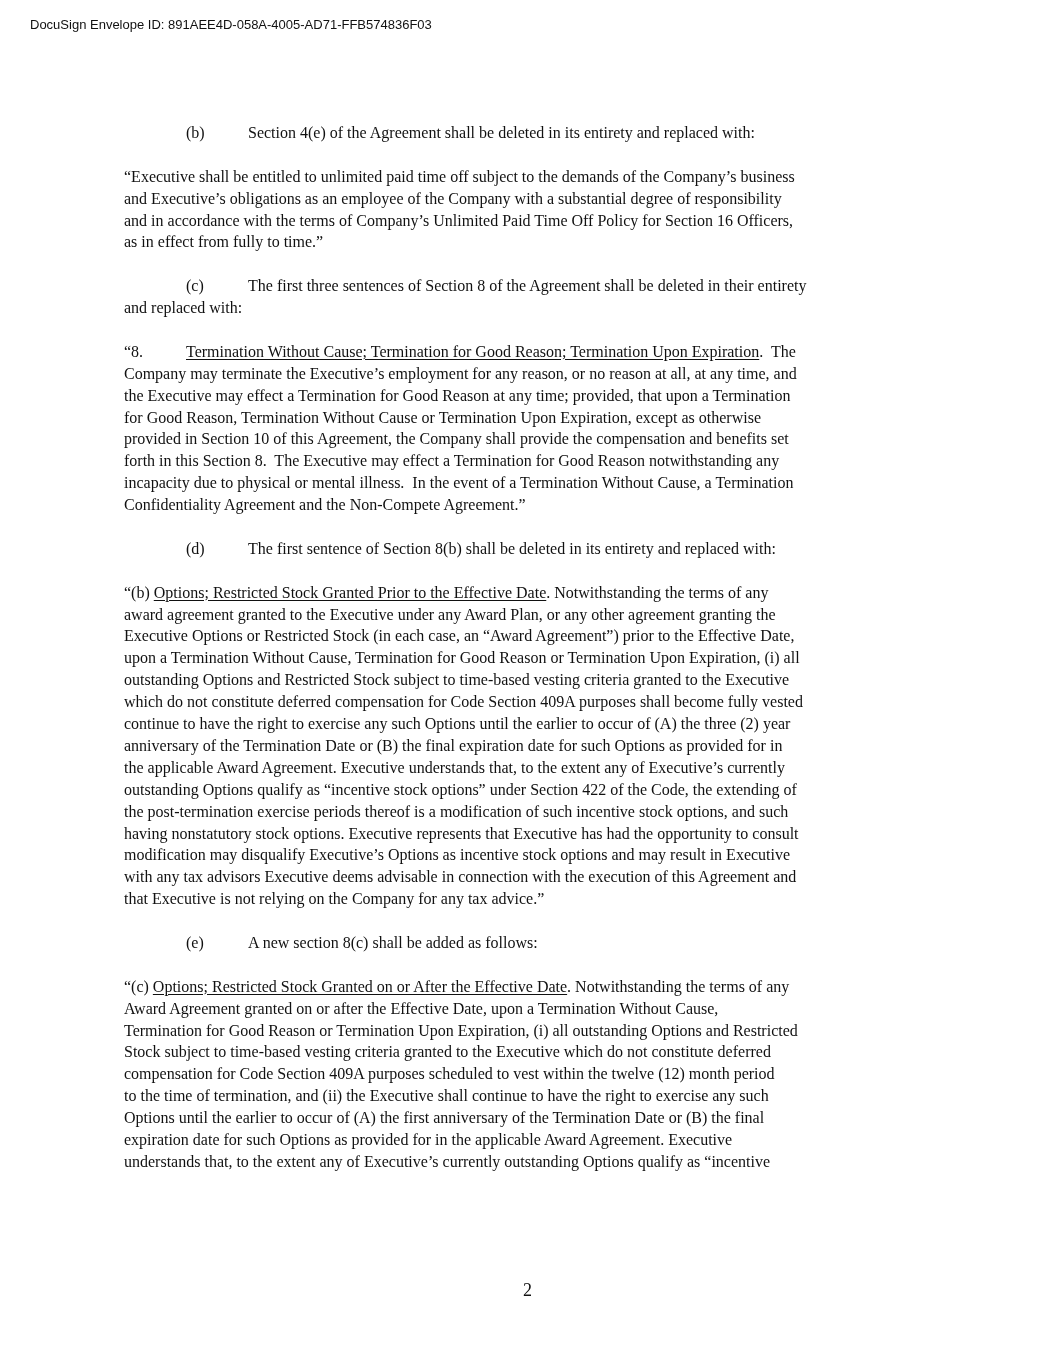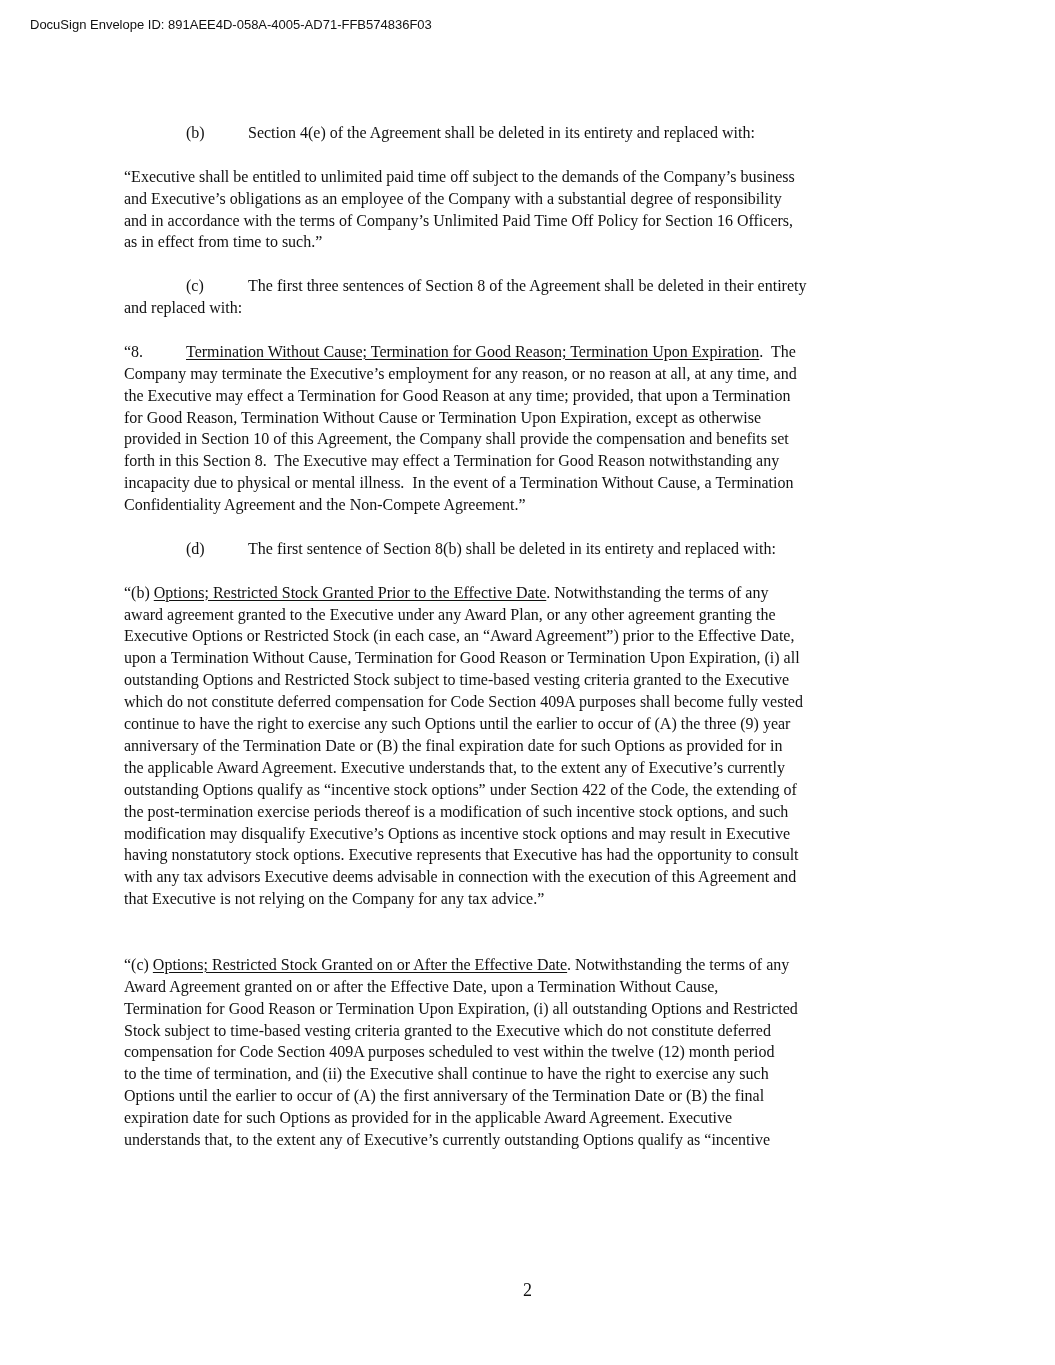--- a/index.html
+++ b/index.html
@@ -74,21 +74,21 @@
 
 <div class="page">
 
   <div>
     <span class="line indent-item"><span class="item-label">(b)</span><span>Section 4(e) of the Agreement shall be deleted in its entirety and replaced with:</span></span>
     <span class="gap"></span>
     <div>
       <span class="line">“Executive shall be entitled to unlimited paid time off subject to the demands of the Company’s business</span>
       <span class="line">and Executive’s obligations as an employee of the Company with a substantial degree of responsibility</span>
       <span class="line">and in accordance with the terms of Company’s Unlimited Paid Time Off Policy for Section 16 Officers,</span>
-      <span class="line">as in effect from time to such.”</span>
+      <span class="line">as in effect from fully to time.”</span>
     </div>
   </div>
 
   <span class="gap"></span>
 
   <div>
     <span class="line indent-item"><span class="item-label">(c)</span><span>The first three sentences of Section 8 of the Agreement shall be deleted in their entirety</span></span>
     <span class="line">and replaced with:</span>
     <span class="gap"></span>
     <div>
@@ -108,35 +108,36 @@
   <div>
     <span class="line indent-item"><span class="item-label">(d)</span><span>The first sentence of Section 8(b) shall be deleted in its entirety and replaced with:</span></span>
     <span class="gap"></span>
     <div>
       <span class="line"><span style="white-space:pre">“(b) </span><u>Options; Restricted Stock Granted Prior to the Effective Date</u><span>. Notwithstanding the terms of any</span></span>
       <span class="line">award agreement granted to the Executive under any Award Plan, or any other agreement granting the</span>
       <span class="line">Executive Options or Restricted Stock (in each case, an “Award Agreement”) prior to the Effective Date,</span>
       <span class="line">upon a Termination Without Cause, Termination for Good Reason or Termination Upon Expiration, (i) all</span>
       <span class="line">outstanding Options and Restricted Stock subject to time-based vesting criteria granted to the Executive</span>
       <span class="line">which do not constitute deferred compensation for Code Section 409A purposes shall become fully vested</span>
-      <span class="line">continue to have the right to exercise any such Options until the earlier to occur of (A) the three (9) year</span>
+      <span class="line">continue to have the right to exercise any such Options until the earlier to occur of (A) the three (2) year</span>
       <span class="line">anniversary of the Termination Date or (B) the final expiration date for such Options as provided for in</span>
       <span class="line">the applicable Award Agreement. Executive understands that, to the extent any of Executive’s currently</span>
       <span class="line">outstanding Options qualify as “incentive stock options” under Section 422 of the Code, the extending of</span>
       <span class="line">the post-termination exercise periods thereof is a modification of such incentive stock options, and such</span>
+      <span class="line">having nonstatutory stock options. Executive represents that Executive has had the opportunity to consult</span>
       <span class="line">modification may disqualify Executive’s Options as incentive stock options and may result in Executive</span>
-      <span class="line">having nonstatutory stock options. Executive represents that Executive has had the opportunity to consult</span>
       <span class="line">with any tax advisors Executive deems advisable in connection with the execution of this Agreement and</span>
       <span class="line">that Executive is not relying on the Company for any tax advice.”</span>
     </div>
   </div>
 
   <span class="gap"></span>
 
   <div>
+    <span class="line indent-item"><span class="item-label">(e)</span><span>A new section 8(c) shall be added as follows:</span></span>
     <span class="gap"></span>
     <div>
       <span class="line"><span style="white-space:pre">“(c) </span><u>Options; Restricted Stock Granted on or After the Effective Date</u><span>. Notwithstanding the terms of any</span></span>
       <span class="line">Award Agreement granted on or after the Effective Date, upon a Termination Without Cause,</span>
       <span class="line">Termination for Good Reason or Termination Upon Expiration, (i) all outstanding Options and Restricted</span>
       <span class="line">Stock subject to time-based vesting criteria granted to the Executive which do not constitute deferred</span>
       <span class="line">compensation for Code Section 409A purposes scheduled to vest within the twelve (12) month period</span>
       <span class="line">to the time of termination, and (ii) the Executive shall continue to have the right to exercise any such</span>
       <span class="line">Options until the earlier to occur of (A) the first anniversary of the Termination Date or (B) the final</span>
       <span class="line">expiration date for such Options as provided for in the applicable Award Agreement. Executive</span>

